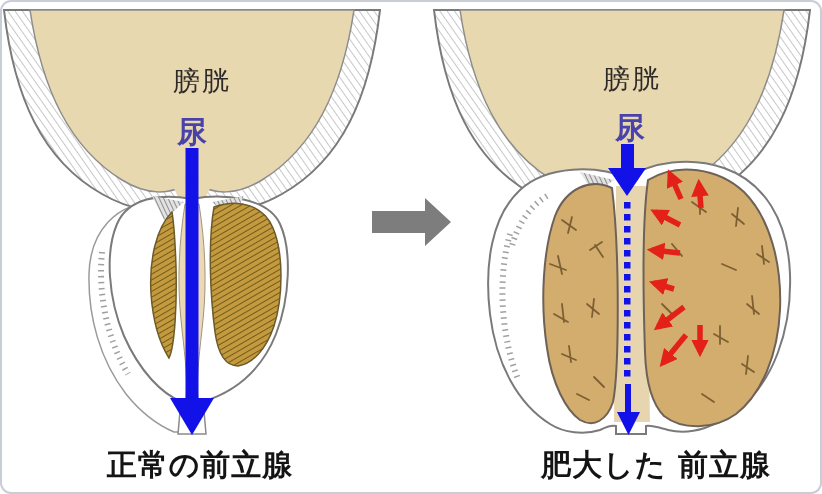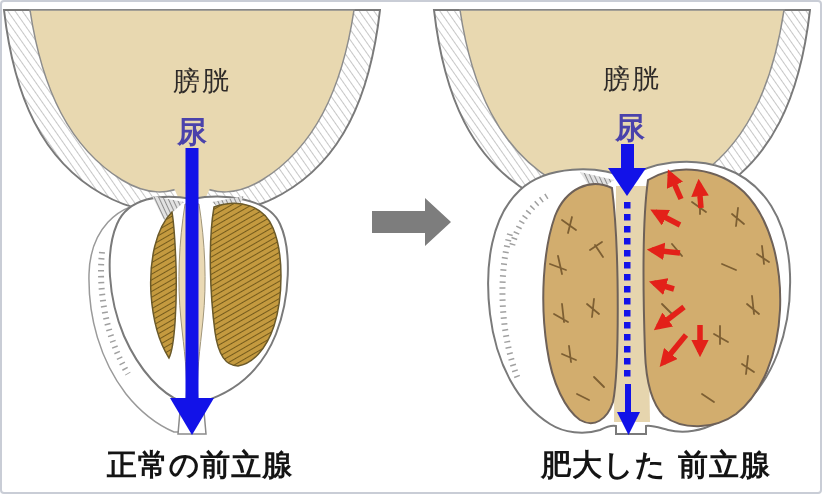--- a/index.html
+++ b/index.html
@@ -3,21 +3,21 @@
 <meta charset="utf-8">
 <style>
   html, body { margin: 0; padding: 0; background: #ffffff; }
   .frame {
     position: relative;
     width: 822px;
     height: 494px;
     box-sizing: border-box;
     background: #ffffff;
     border: 2px solid #c9cdd6;
-    border-radius: 4px;
+    border-radius: 11px;
     overflow: hidden;
     font-family: "DejaVu Sans", sans-serif;
   }
   svg { display: block; }
   .outline { stroke: #7a7a7a; stroke-width: 2; }
   .thin-outline { stroke: #9a9a9a; stroke-width: 1.5; fill: #ffffff; }
   .lobe-normal { stroke: #6b5a2a; stroke-width: 1.5; }
   .lobe-big { stroke: #6e6158; stroke-width: 2; }
   .crack { stroke: #7d5f33; stroke-width: 1.8; fill: none; stroke-linecap: round; }
   .tickmarks { fill: none; stroke: #8f8f8f; stroke-width: 6; stroke-dasharray: 1.5 4.5; opacity: .85; }

